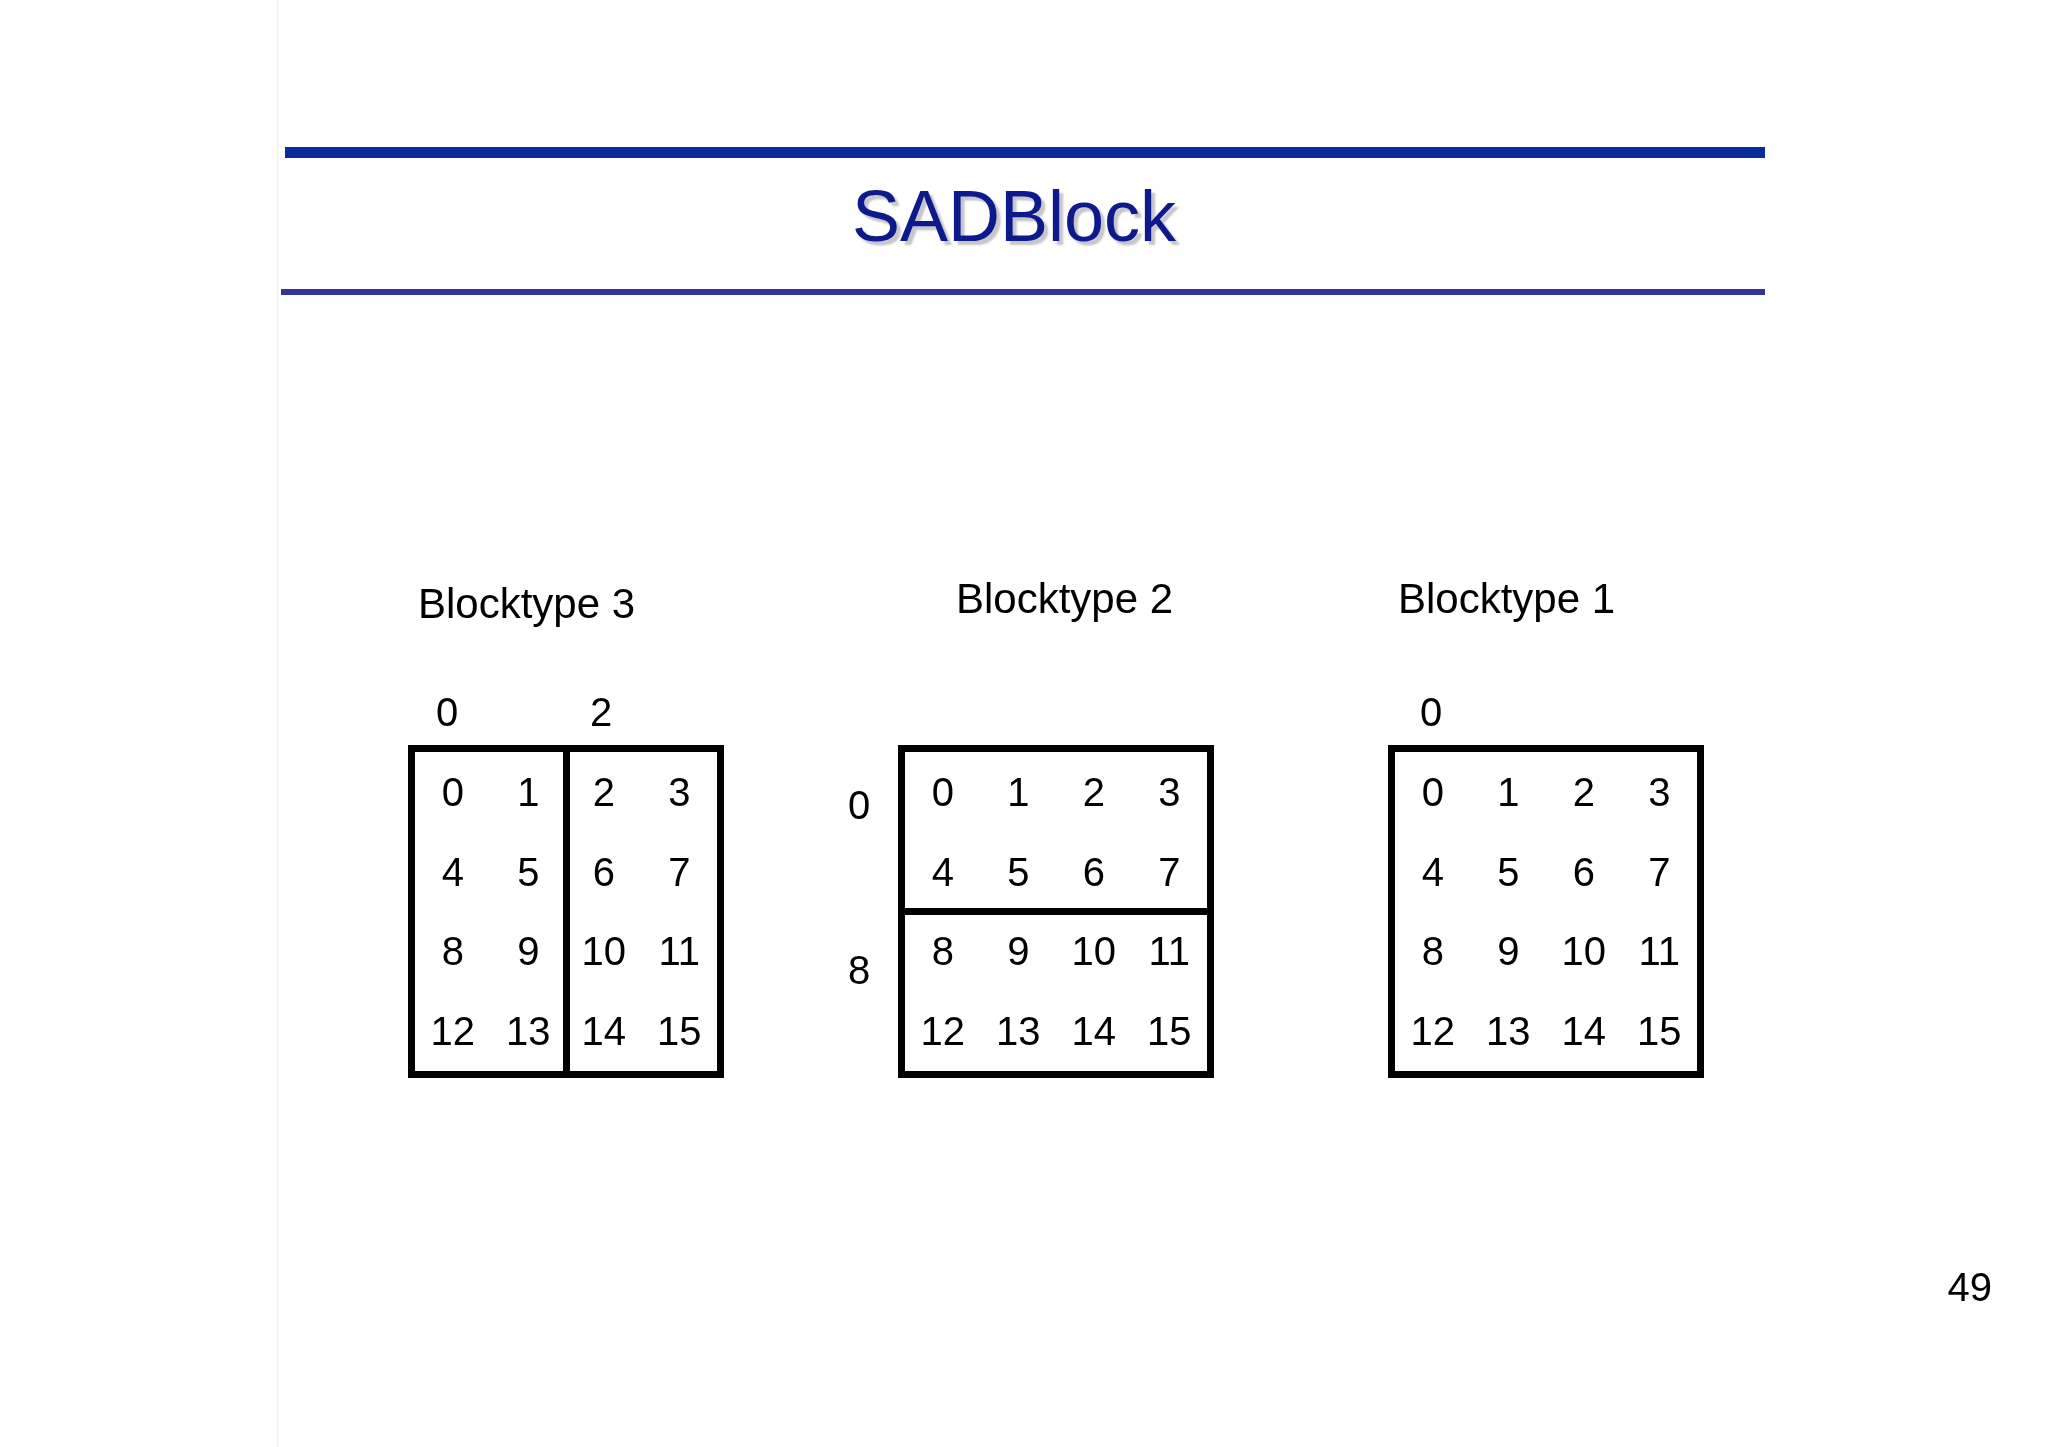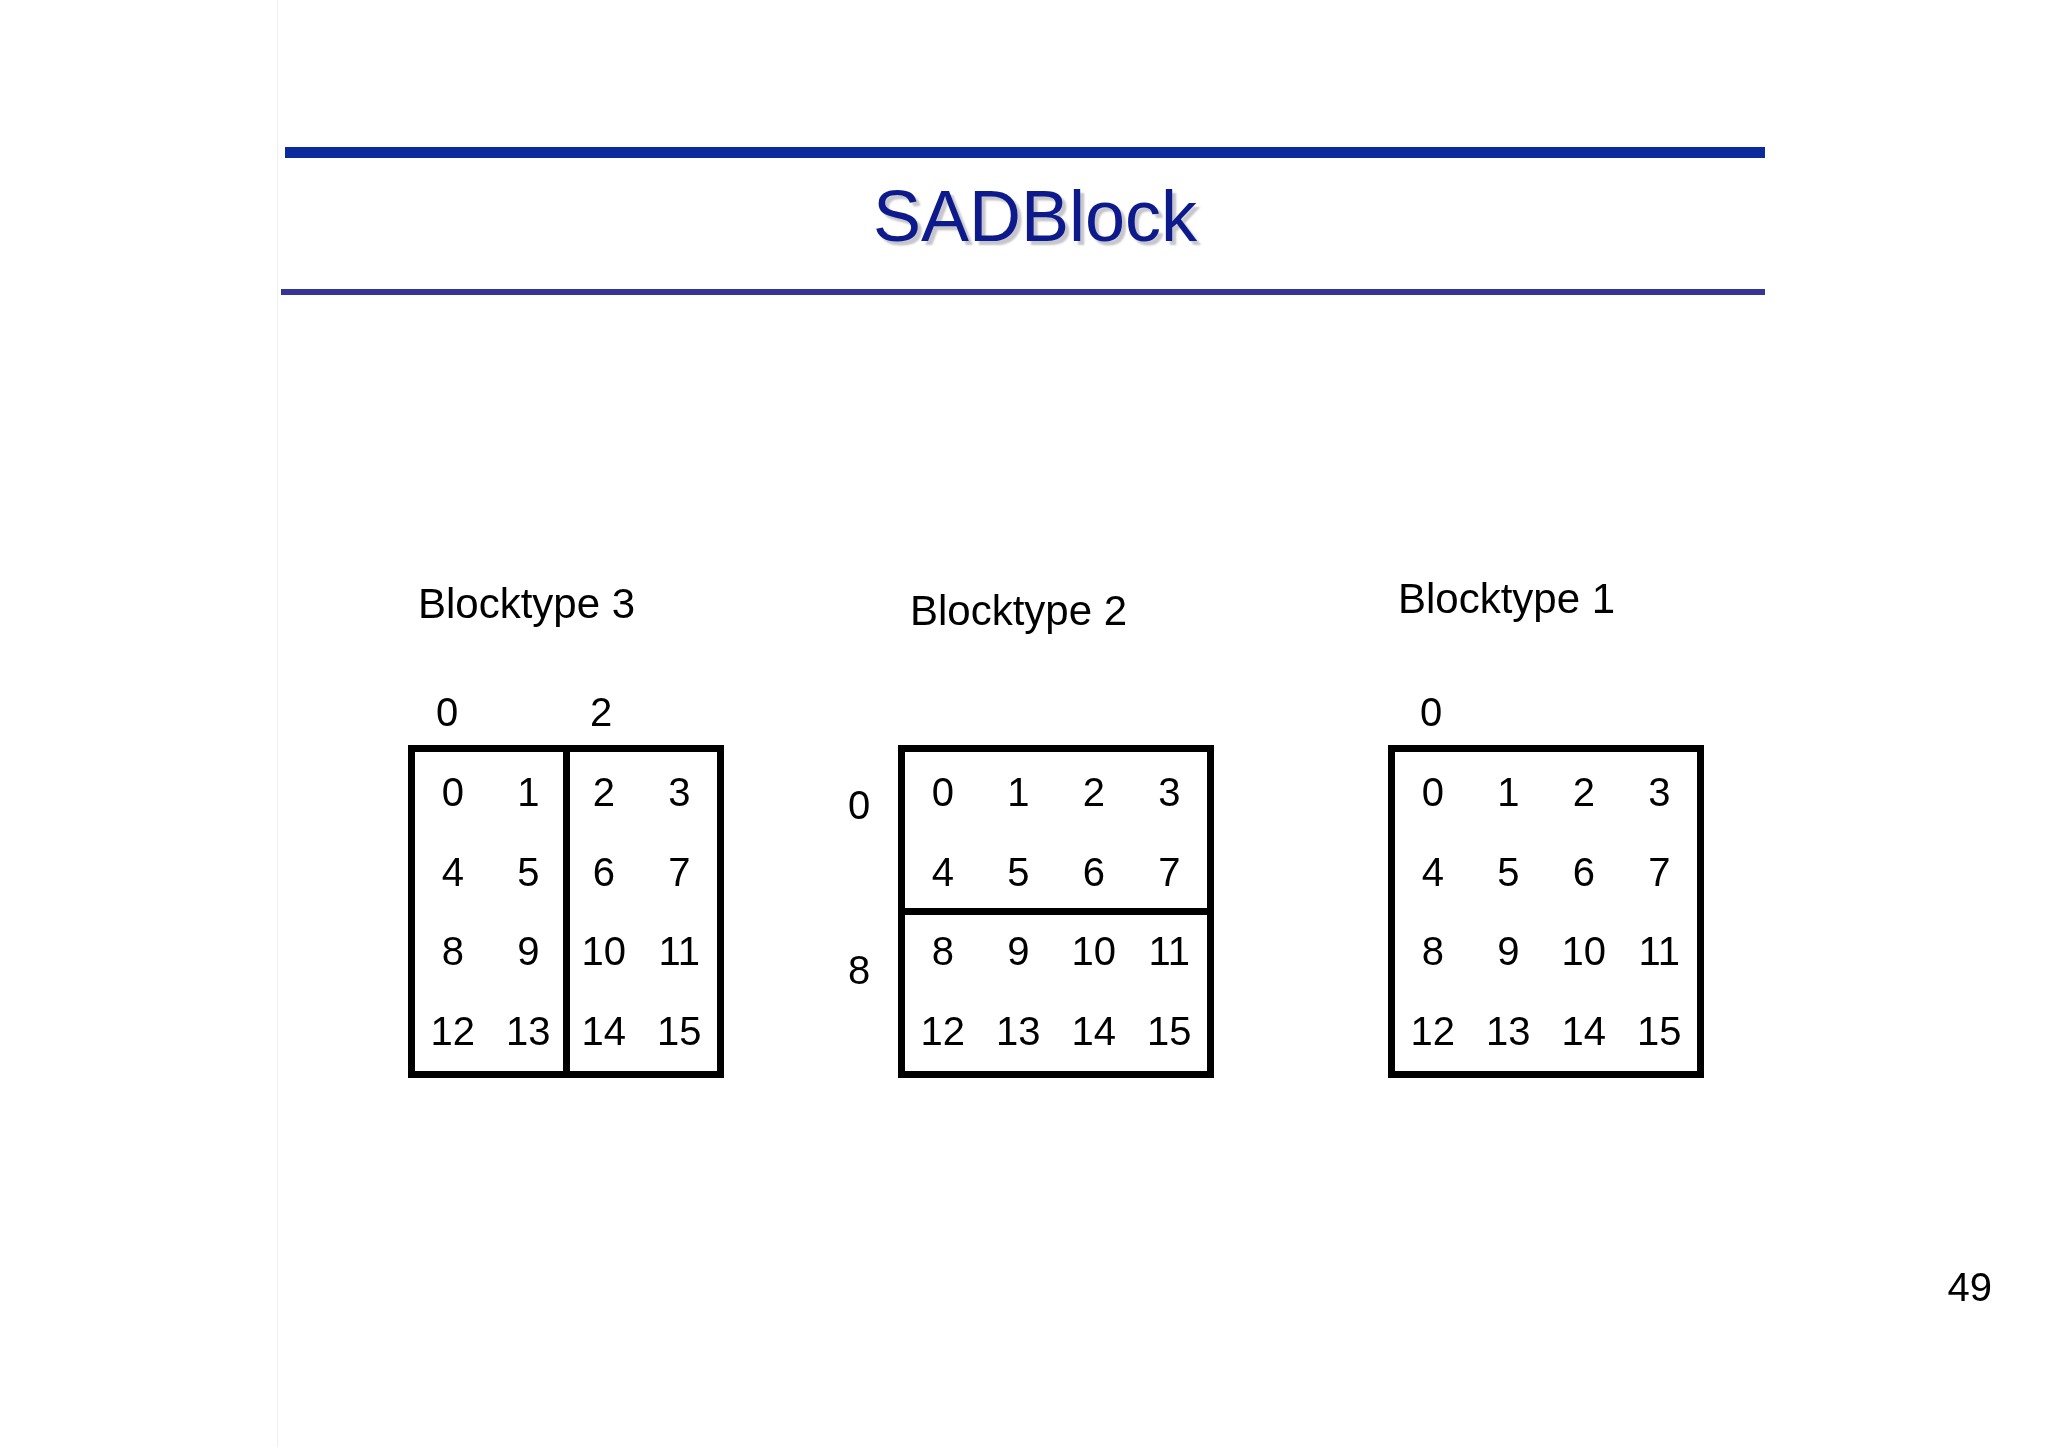--- a/index.html
+++ b/index.html
@@ -43,21 +43,21 @@
   .rule-bottom {
     position: absolute;
     left: 281px;
     top: 289px;
     width: 1484px;
     height: 6px;
     background: #343499;
   }
   .slide-title {
     position: absolute;
-    left: 295px;
+    left: 274px;
     top: 180px;
     width: 1480px;
     text-align: center;
     font-size: 72px;
     line-height: 1;
     font-weight: 400;
     color: #0d1a8c;
     letter-spacing: 0px;
     text-shadow: 4px 4px 2px rgba(150,150,160,0.55);
     white-space: nowrap;
@@ -167,21 +167,21 @@
         <div class="cell">12</div>
         <div class="cell">13</div>
         <div class="cell">14</div>
         <div class="cell">15</div>
       </div>
     </div>
     <div class="divider-v" style="left:563px; top:745px; height:333px;"></div>
   </div>
 
   <div class="diagram">
-    <div class="diagram-heading" style="left:910px; top:578px;margin-top:12px;">Blocktype 2</div>
+    <div class="diagram-heading" style="left:956px; top:578px;">Blocktype 2</div>
 
     <div class="idx-label" style="left:848px; top:785px;">0</div>
     <div class="idx-label" style="left:848px; top:950px;">8</div>
 
     <div class="grid-box" style="left:898px; top:745px; width:316px; height:333px;">
       <div class="cell-grid">
         <div class="cell">0</div>
         <div class="cell">1</div>
         <div class="cell">2</div>
         <div class="cell">3</div>

